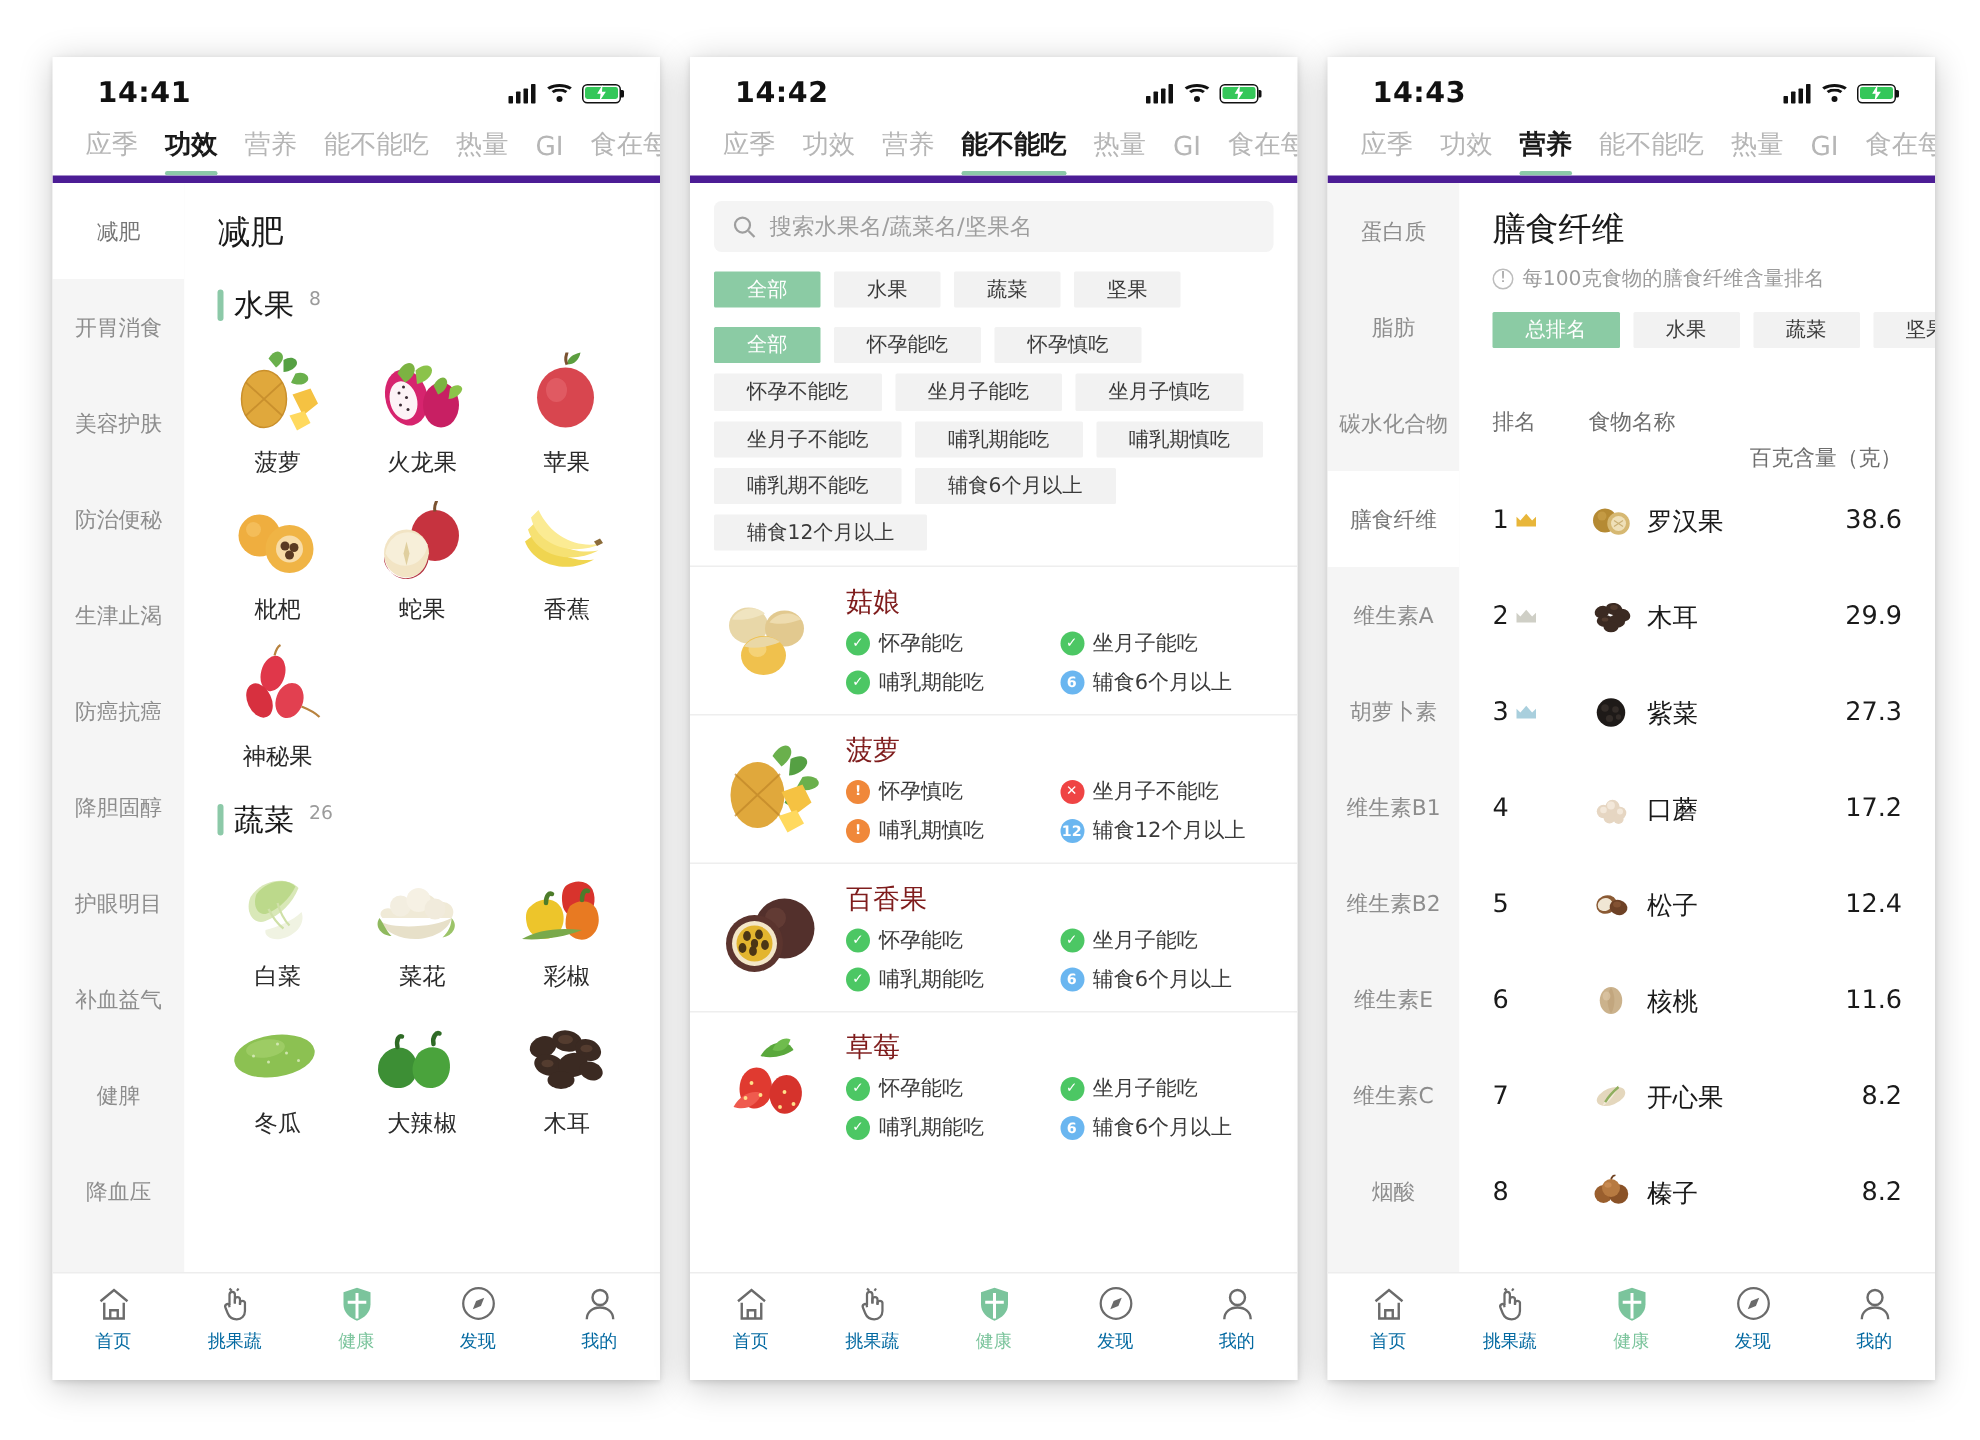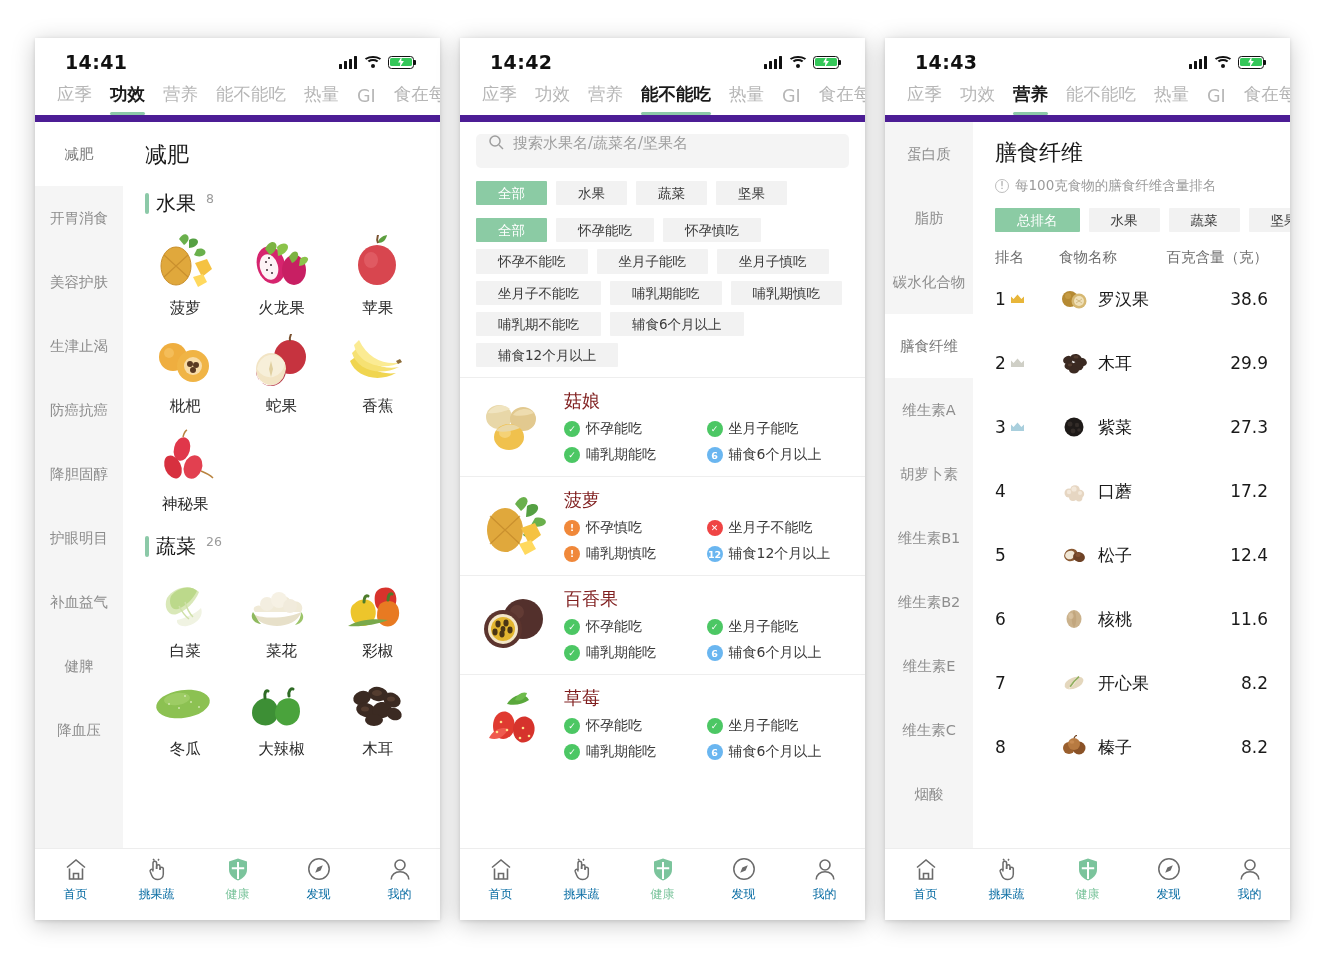--- a/index.html
+++ b/index.html
@@ -44,21 +44,21 @@
           position: relative; padding: 1.4px; }
   .batt::after { content: ""; position: absolute; right: -3.4px; top: 3.4px;
                  width: 2px; height: 5px; background: #111; border-radius: 0 1px 1px 0; }
   .batt-fill { width: 100%; height: 100%; background: #34c759; border-radius: 1.6px;
                position: relative; }
   .bolt { position: absolute; left: 50%; top: 50%;
           transform: translate(-50%,-50%); width: 7px; height: 11px; }
 
   
   .toptabs { display: flex; align-items: flex-end; gap: 18px; height: 42px;
-             padding: 0 0 0 22px; border-bottom: 7px solid #4c1d95; flex: none;
+             padding: 0 0 0 22px; border-bottom: 5px solid #4c1d95; flex: none;
              white-space: nowrap; overflow: hidden; }
   .ttab { font-size: 17.5px; color: #b6b6b6; position: relative; padding-bottom: 9px;
           flex: none; }
   .ttab.active { color: #1a1a1a; font-weight: bold; }
   .ttab.active::after { content: ""; position: absolute; left: 0; right: 0; bottom: 0;
                         height: 3px; background: #8cc9a8; border-radius: 2px; }
 
   
   .split { flex: 1; display: flex; min-height: 0; justify-content: center; }
   .sidebar { width: 88px; background: #f5f5f5; flex: none; overflow: hidden;
@@ -78,21 +78,21 @@
   .sec-count { font-size: 12.5px; color: #9b9b9b; margin-left: 3px; margin-top: 1px; }
   .grid { display: grid; grid-template-columns: repeat(3, 1fr); padding: 4px 14px 0 14px; }
   .cell { display: flex; flex-direction: column; align-items: center; padding: 6px 0 4px; }
   .cell .art { width: 78px; height: 62px; display: flex; align-items: center;
                justify-content: center; }
   .cell .cap { font-size: 15.5px; color: #2a2a2a; margin-top: 5px; }
 
   
   .searchwrap { padding: 12px 16px 8px; }
   .searchbar { height: 34px; background: #f4f4f4; border-radius: 5px; display: flex;
-               gap: 9px; padding: 0 12px; }
+               align-items: center; gap: 9px; padding: 0 12px; }
   .searchbar .ph { font-size: 15px; color: #9e9e9e; }
   .chiprow { display: flex; flex-wrap: wrap; gap: 7px 9px; padding: 5px 16px 0; }
   .chiprow.gap2 { padding-top: 13px; }
   .chip { font-size: 13.5px; color: #3a3a3a; background: #f2f2f2; border-radius: 1px;
           padding: 4px 22px; line-height: 1.2; white-space: nowrap; }
   .chip.on { background: #8bcba4; color: #fff; }
   .foodlist { margin-top: 10px; }
   .foodcard { display: flex; gap: 12px; padding: 10px 16px 12px;
               border-top: 1px solid #eee; }
   .foodcard .pic { width: 76px; height: 76px; flex: none; display: flex;
@@ -114,21 +114,21 @@
   .n-sub { display: flex; align-items: center; gap: 6px; padding: 9px 0 0 22px;
            font-size: 13.5px; color: #9b9b9b; }
   .info-i { width: 14px; height: 14px; border: 1px solid #bdbdbd; border-radius: 50%;
             color: #9b9b9b; font-size: 10px; display: flex; align-items: center;
             justify-content: center; flex: none; line-height: 1; }
   .n-chips { display: flex; gap: 9px; padding: 13px 0 0 22px; }
   .thead { display: flex; align-items: center; padding: 16px 22px 0 22px;
            font-size: 14.5px; color: #6e6e6e; }
   .th-rank { width: 64px; flex: none; }
   .th-name { flex: 1; }
-  .th-val { width: 108px; text-align: right; flex: none; }
+  .th-val { width: 108px; text-align: right; flex: none; margin-top: 48px; }
   .trow { display: flex; align-items: center; padding: 0 22px; height: 64px;
           font-size: 17px; color: #1a1a1a; }
   .td-rank { width: 64px; flex: none; display: flex; align-items: center; gap: 4px; }
   .td-name { flex: 1; display: flex; align-items: center; gap: 9px; }
   .td-name .thumb { width: 30px; height: 26px; flex: none; display: flex;
                     align-items: center; justify-content: center; }
   .td-val { width: 108px; text-align: right; flex: none; font-size: 17px; }
   .crown { width: 15px; height: 12px; }
 
   
@@ -174,20 +174,21 @@
       <div class="ttab">能不能吃</div>
       <div class="ttab">热量</div>
       <div class="ttab">GI</div>
       <div class="ttab">食在每日</div>
     </div>
     <div class="split">
       <div class="sidebar">
         <div class="side-item active">减肥</div>
         <div class="side-item">开胃消食</div>
         <div class="side-item">美容护肤</div>
+        <div class="side-item">防治便秘</div>
         <div class="side-item">生津止渴</div>
         <div class="side-item">防癌抗癌</div>
         <div class="side-item">降胆固醇</div>
         <div class="side-item">护眼明目</div>
         <div class="side-item">补血益气</div>
         <div class="side-item">健脾</div>
         <div class="side-item">降血压</div>
       </div>
       <div class="content">
         <div class="p-title">减肥</div>

